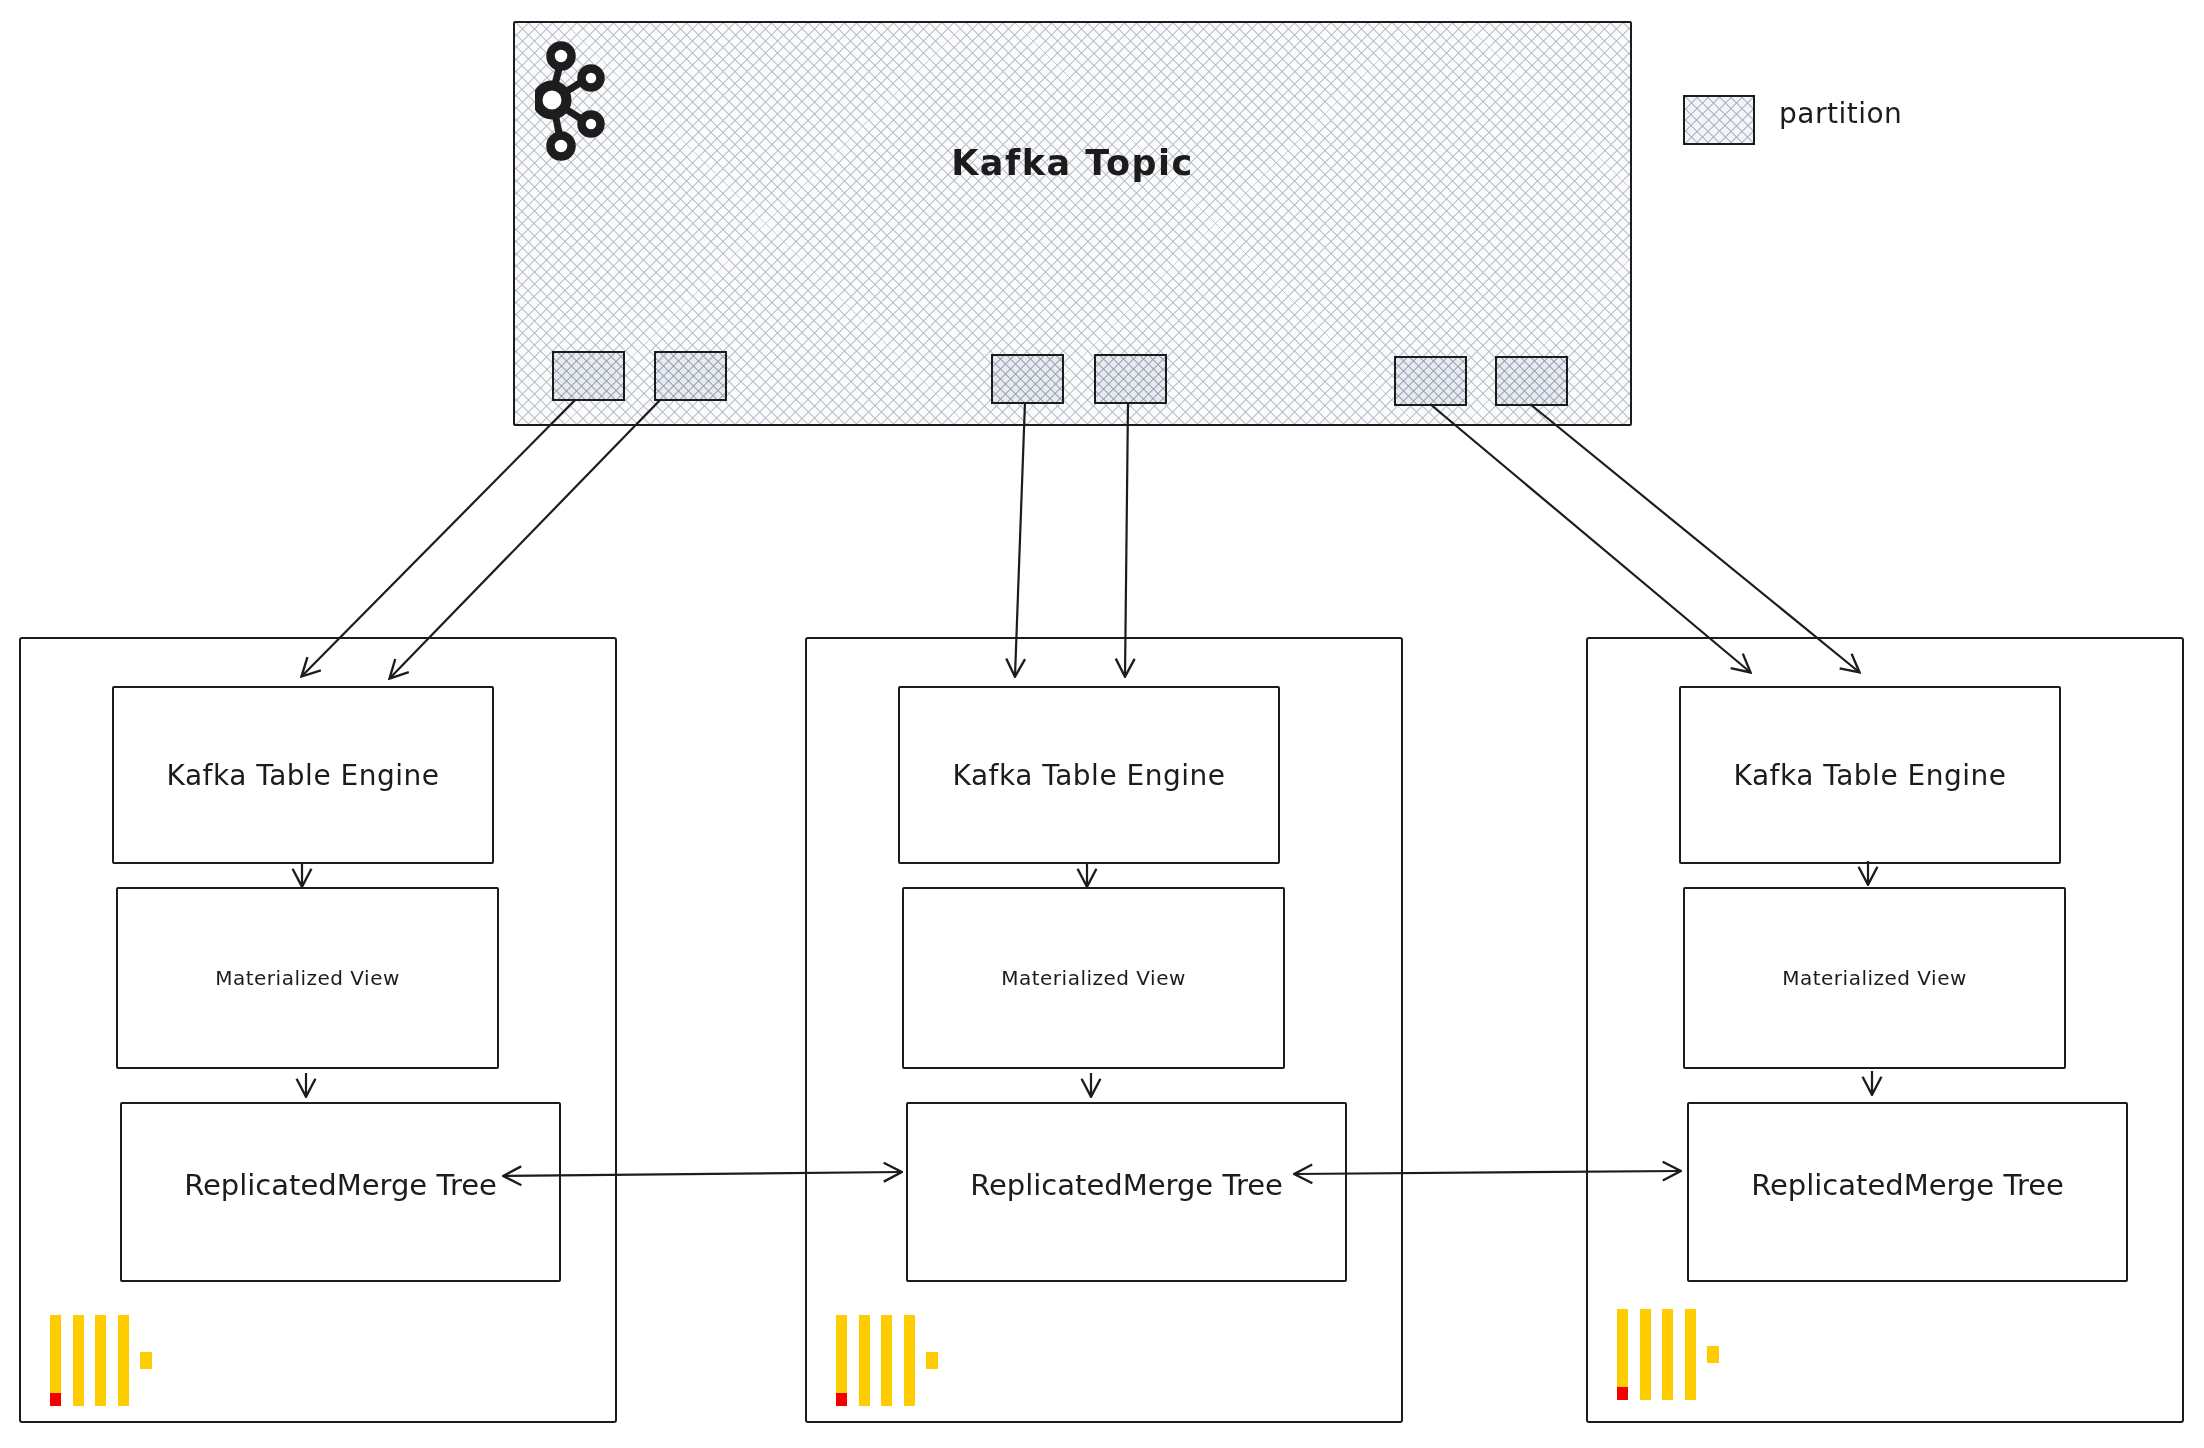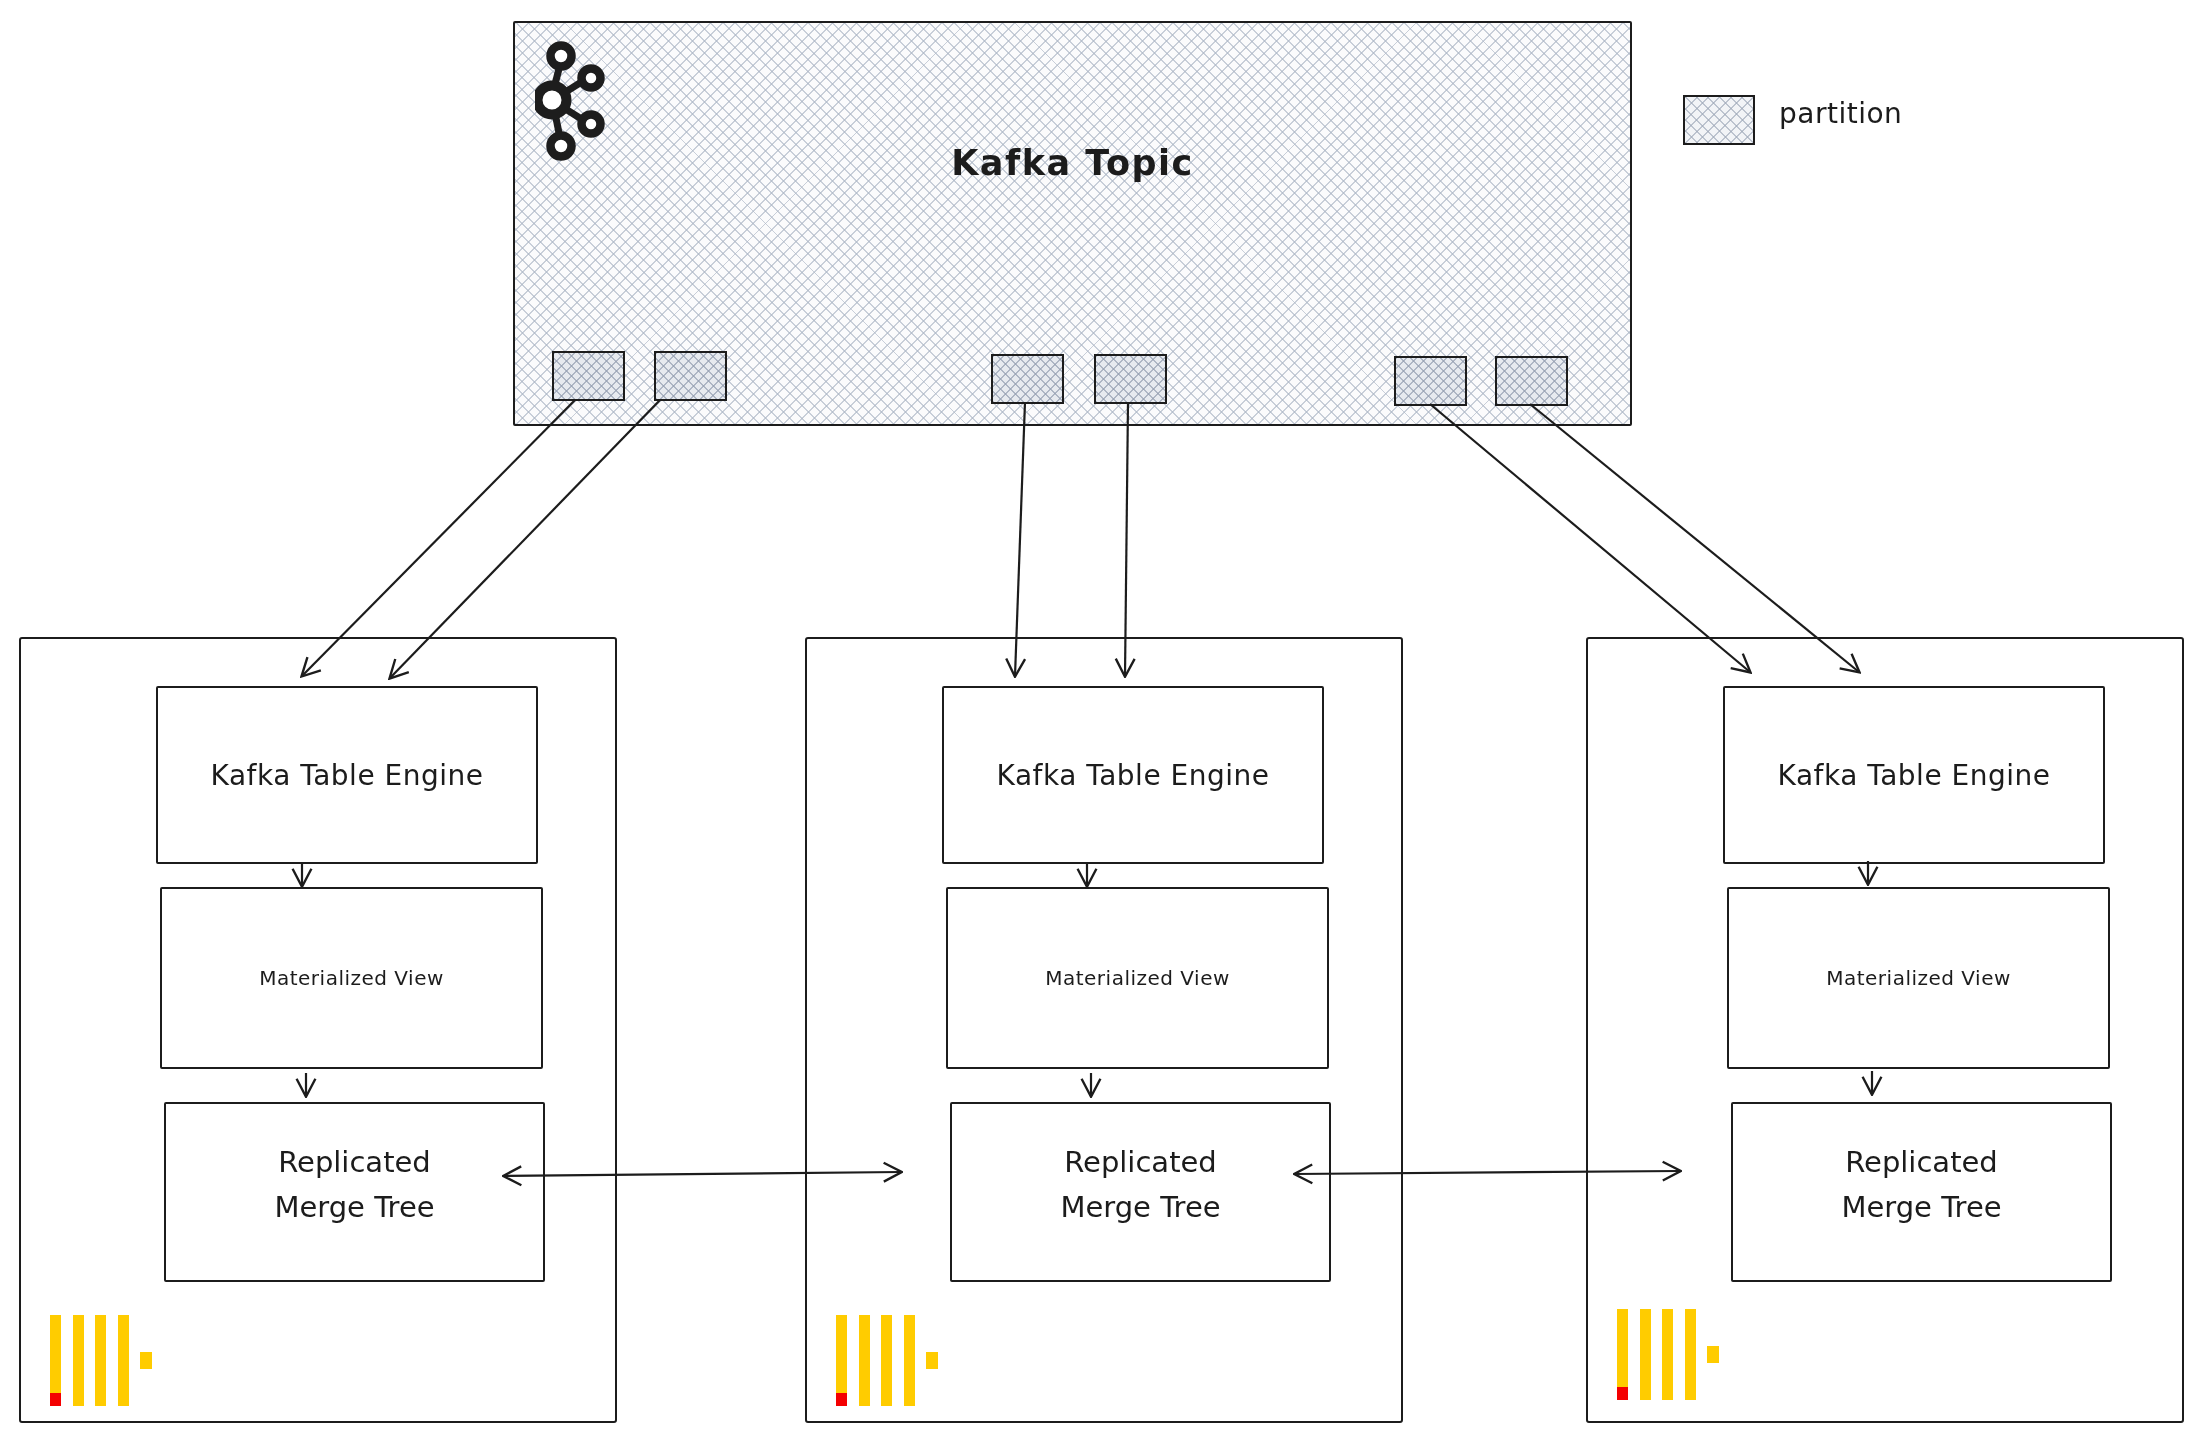--- a/index.html
+++ b/index.html
@@ -40,26 +40,26 @@
   }
   .legend-label{position:absolute;left:1779px;top:97px;font-size:28px;letter-spacing:.5px;}
   
   .node{
     position:absolute;top:637px;width:598px;height:786px;box-sizing:border-box;
     border:2.6px solid #1c1c1c;border-radius:3px;background:#ffffff;
   }
   .n1{left:19px;} .n2{left:805px;} .n3{left:1586px;}
   .inner{
     position:absolute;box-sizing:border-box;border:2.5px solid #1c1c1c;border-radius:2px;
-    display:flex;align-items:center;justify-content:center;text-align:center;background:#fff;margin-left:44px;
+    display:flex;align-items:center;justify-content:center;text-align:center;background:#fff;
   }
   .kte{left:91px;top:47px;width:382px;height:178px;font-size:28px;letter-spacing:.5px;}
   .mv {left:95px;top:248px;width:383px;height:182px;font-size:20px;letter-spacing:.5px;}
-  .rmt{left:99px;top:463px;width:381px;height:180px;font-size:29px;line-height:45px;
-       flex-direction:column;padding-bottom:14px;}
+  .rmt{left:99px;top:463px;width:441px;height:180px;font-size:29px;line-height:45px;
+       flex-direction:row;padding-bottom:14px;}
   .ch-logo{position:absolute;left:29px;top:676px;width:102px;height:91px;}
   
   .edges{position:absolute;left:0;top:0;width:2204px;height:1448px;pointer-events:none;}
 </style>
 </head>
 <body>
 
 <div class="canvas">
 
   <div class="topic">

